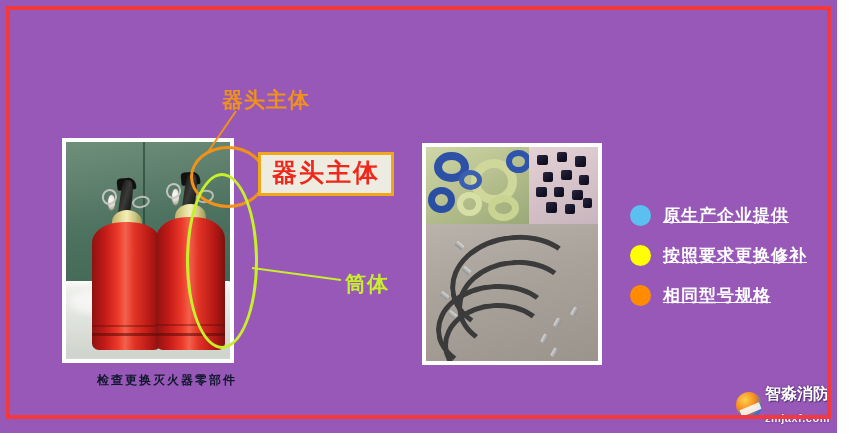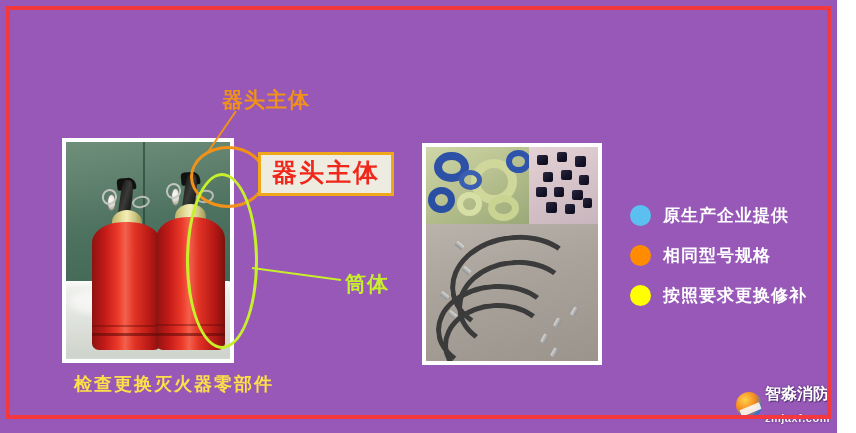--- a/index.html
+++ b/index.html
@@ -225,25 +225,25 @@
     font-size: 25px;
     font-weight: bold;
     color: #f0281c;
     letter-spacing: 2px;
     white-space: nowrap;
     line-height: 1.1;
   }
 
   .caption-left {
     position: absolute;
-    left: 74px;
+    left: 97px;
     top: 372px;
-    font-size: 18px;
-    font-weight: bold;
-    color: #fde047;
+    font-size: 12px;
+    font-weight: bold;
+    color: #0f172a;
     letter-spacing: 2px;
     white-space: nowrap;
     z-index: 16;
   }
 
   
   .photo-right {
     position: absolute;
     left: 422px;
     top: 143px;
@@ -321,20 +321,21 @@
     border-radius: 50%;
     flex: 0 0 auto;
     margin-right: 12px;
   }
   .legend-text {
     font-size: 17px;
     font-weight: bold;
     color: #ffffff;
     letter-spacing: 1px;
     white-space: nowrap;
+    text-decoration: underline;
   }
 
   
   .watermark {
     position: absolute;
     left: 736px;
     top: 386px;
     display: flex;
     align-items: center;
     z-index: 25;
@@ -476,27 +477,27 @@
   </div>
 
   <div class="legend">
 
     <div class="legend-row">
       <span class="legend-dot" style="background:#5bc0f0;"></span>
       <span class="legend-text">原生产企业提供</span>
     </div>
 
     <div class="legend-row">
+      <span class="legend-dot" style="background:#ffff00;"></span>
+      <span class="legend-text">按照要求更换修补</span>
+    </div>
+
+    <div class="legend-row">
       <span class="legend-dot" style="background:#ff8c00;"></span>
       <span class="legend-text">相同型号规格</span>
-    </div>
-
-    <div class="legend-row">
-      <span class="legend-dot" style="background:#ffff00;"></span>
-      <span class="legend-text">按照要求更换修补</span>
     </div>
 
   </div>
 
   <div class="watermark">
     <span class="wm-logo"></span>
     <span class="wm-text">
       <span class="wm-cn">智淼消防</span>
       <span class="wm-url">zmjaxf.com</span>
     </span>

